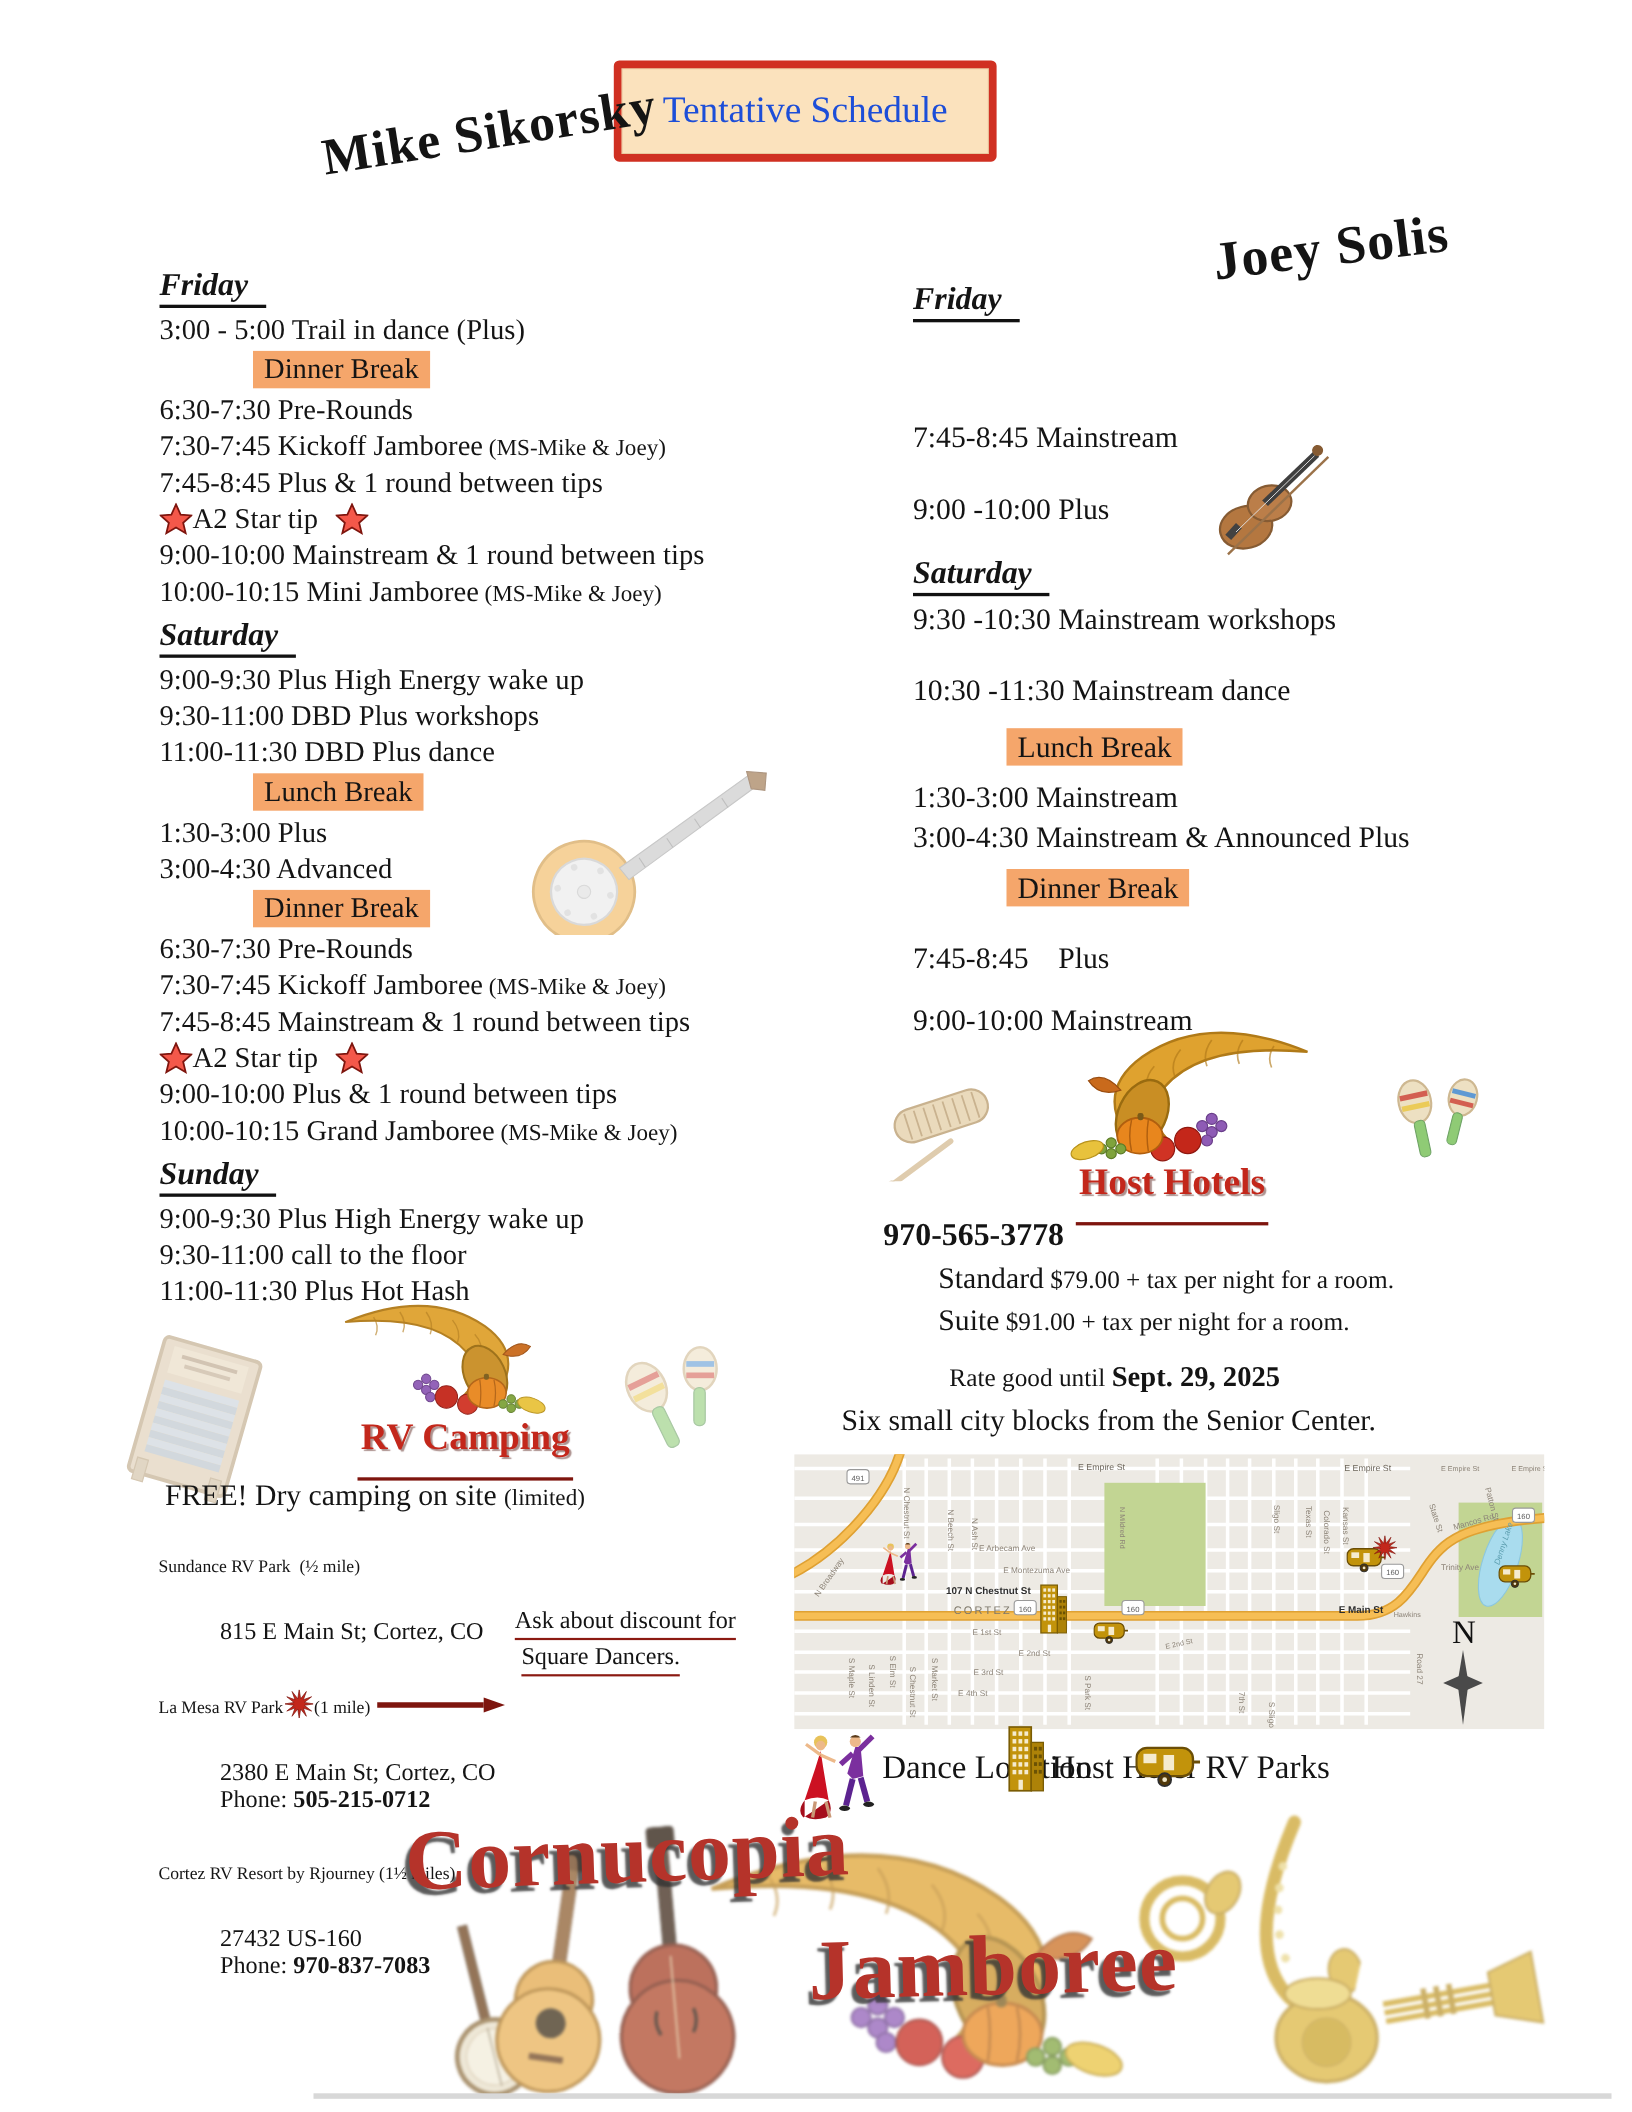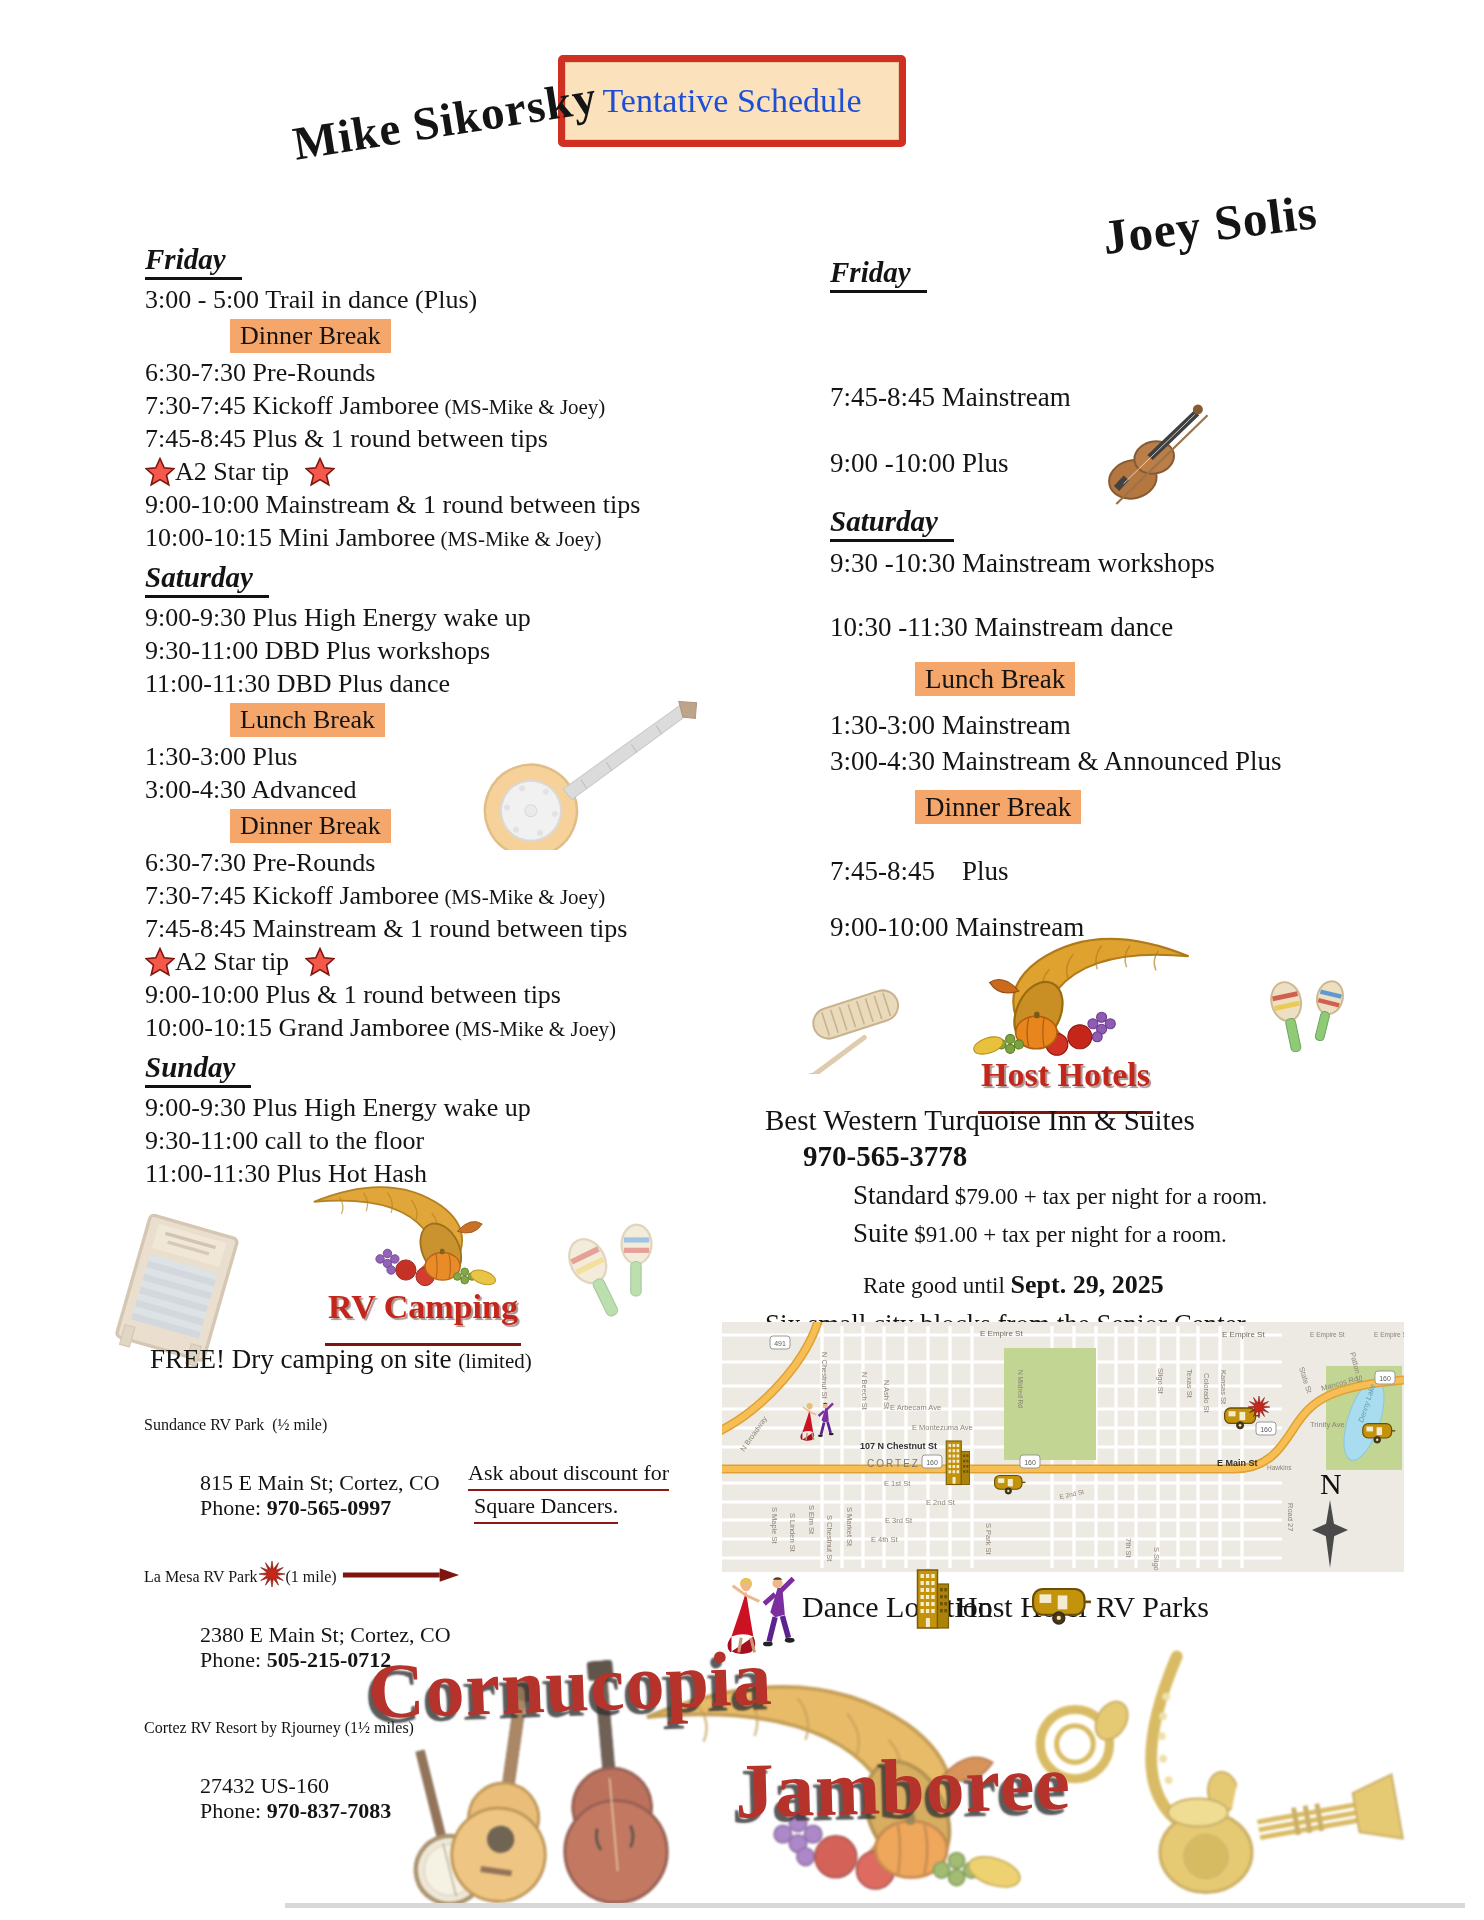--- a/index.html
+++ b/index.html
@@ -421,24 +421,20 @@
   <div class="abs rv-intro">
     <span>FREE! Dry camping on site</span>
     <span class="sfx">(limited)</span>
   </div>
   <div class="abs parks">
     <div class="park">
       <div class="park-name">
         <span>Sundance RV Park</span>&nbsp;&nbsp;<span>(½ mile)</span>
       </div>
       <div class="park-sub">815 E Main St; Cortez, CO</div>
-      <div class="park-sub">
-        <span>Phone:</span>
-        <b>970-565-0997</b>
-      </div>
     </div>
     <div class="park">
       <div class="park-name">
         <span>La Mesa RV Park</span><svg class="burst-svg">
             <use href="#sym-burst"></use>
           </svg><span>(1 mile)</span><svg class="arrow-svg">
             <use href="#sym-arrow"></use>
           </svg>
       </div>
       <div class="park-sub">2380 E Main St; Cortez, CO</div>
@@ -460,21 +456,20 @@
   </div>
   <div class="abs discount">
     <span>Ask about discount for</span><br>
     <span class="l2">Square Dancers.</span>
   </div>
 
   <div class="abs" style="left:978px;top:1056px">
     <span class="red-title">Host Hotels</span>
   </div>
   <div class="abs hotels">
-    <div class="hotel-name">Best Western Turquoise Inn &amp; Suites</div>
     <div class="hotel-phone">970-565-3778</div>
     <div class="rate">
       <span class="lab">Standard</span>
       <span>$79.00 + tax per night for a room.</span>
     </div>
     <div class="rate">
       <span class="lab">Suite</span>
       <span>$91.00 + tax per night for a room.</span>
     </div>
     <div class="rate-note">

